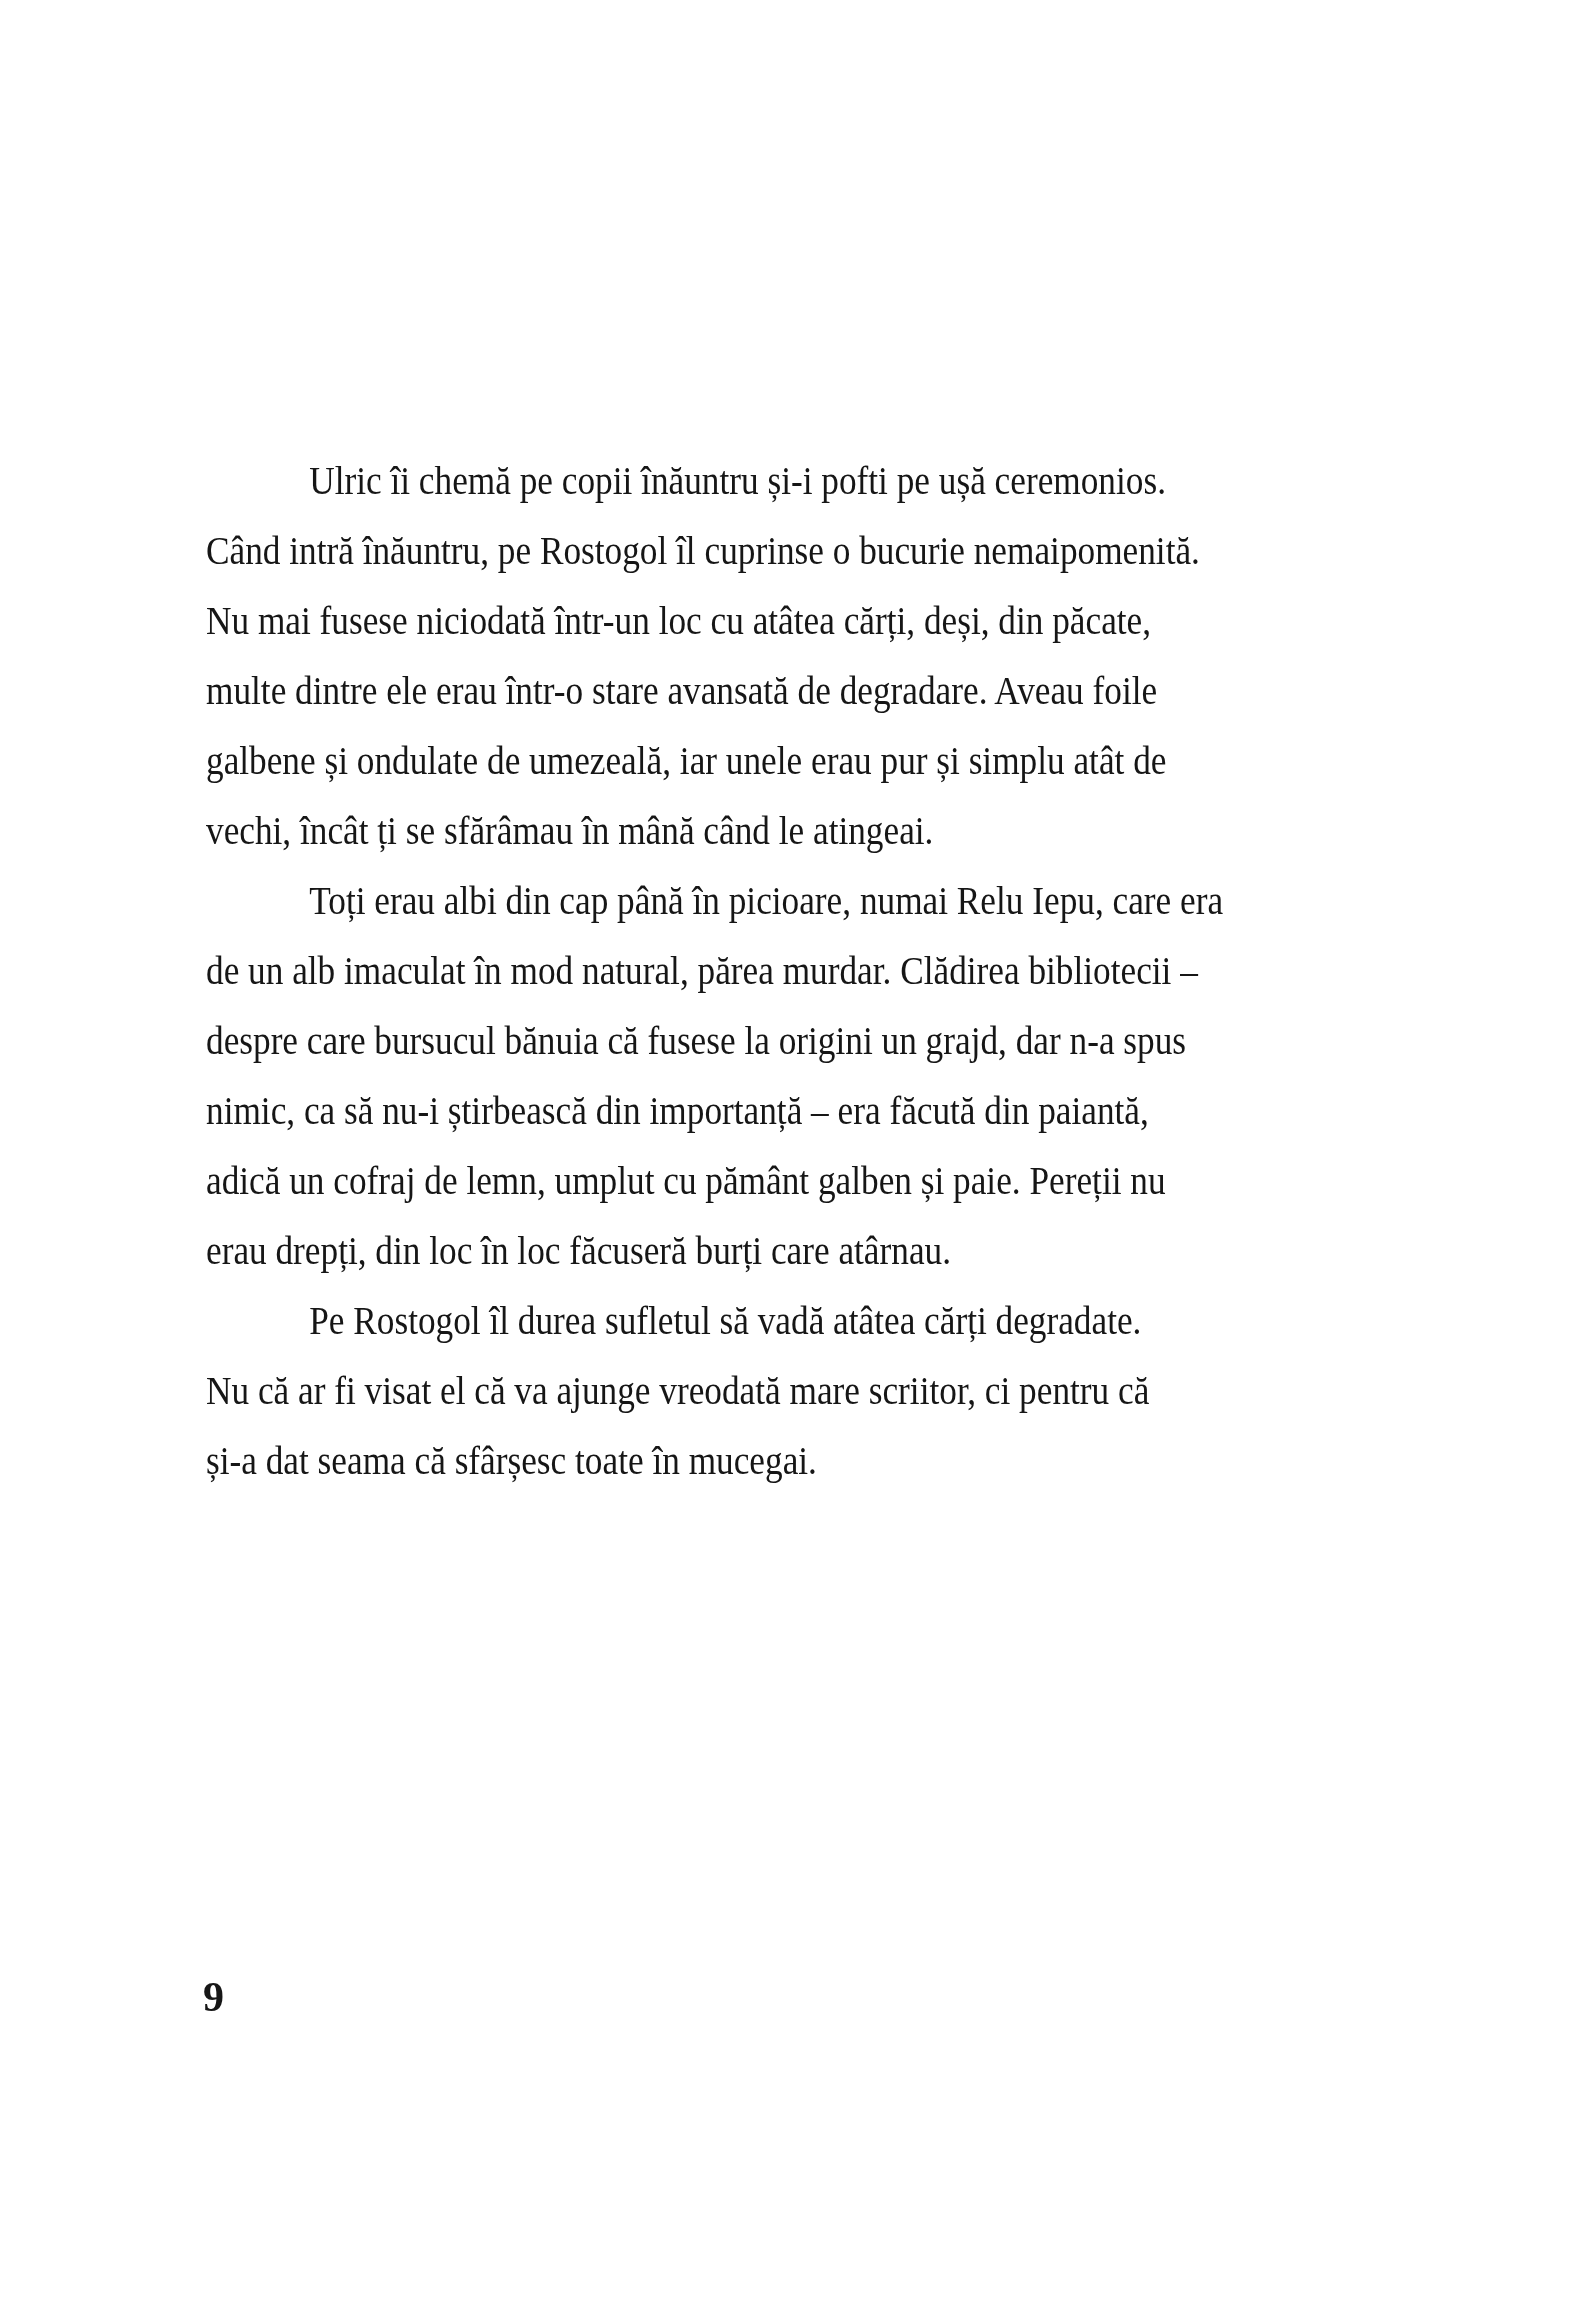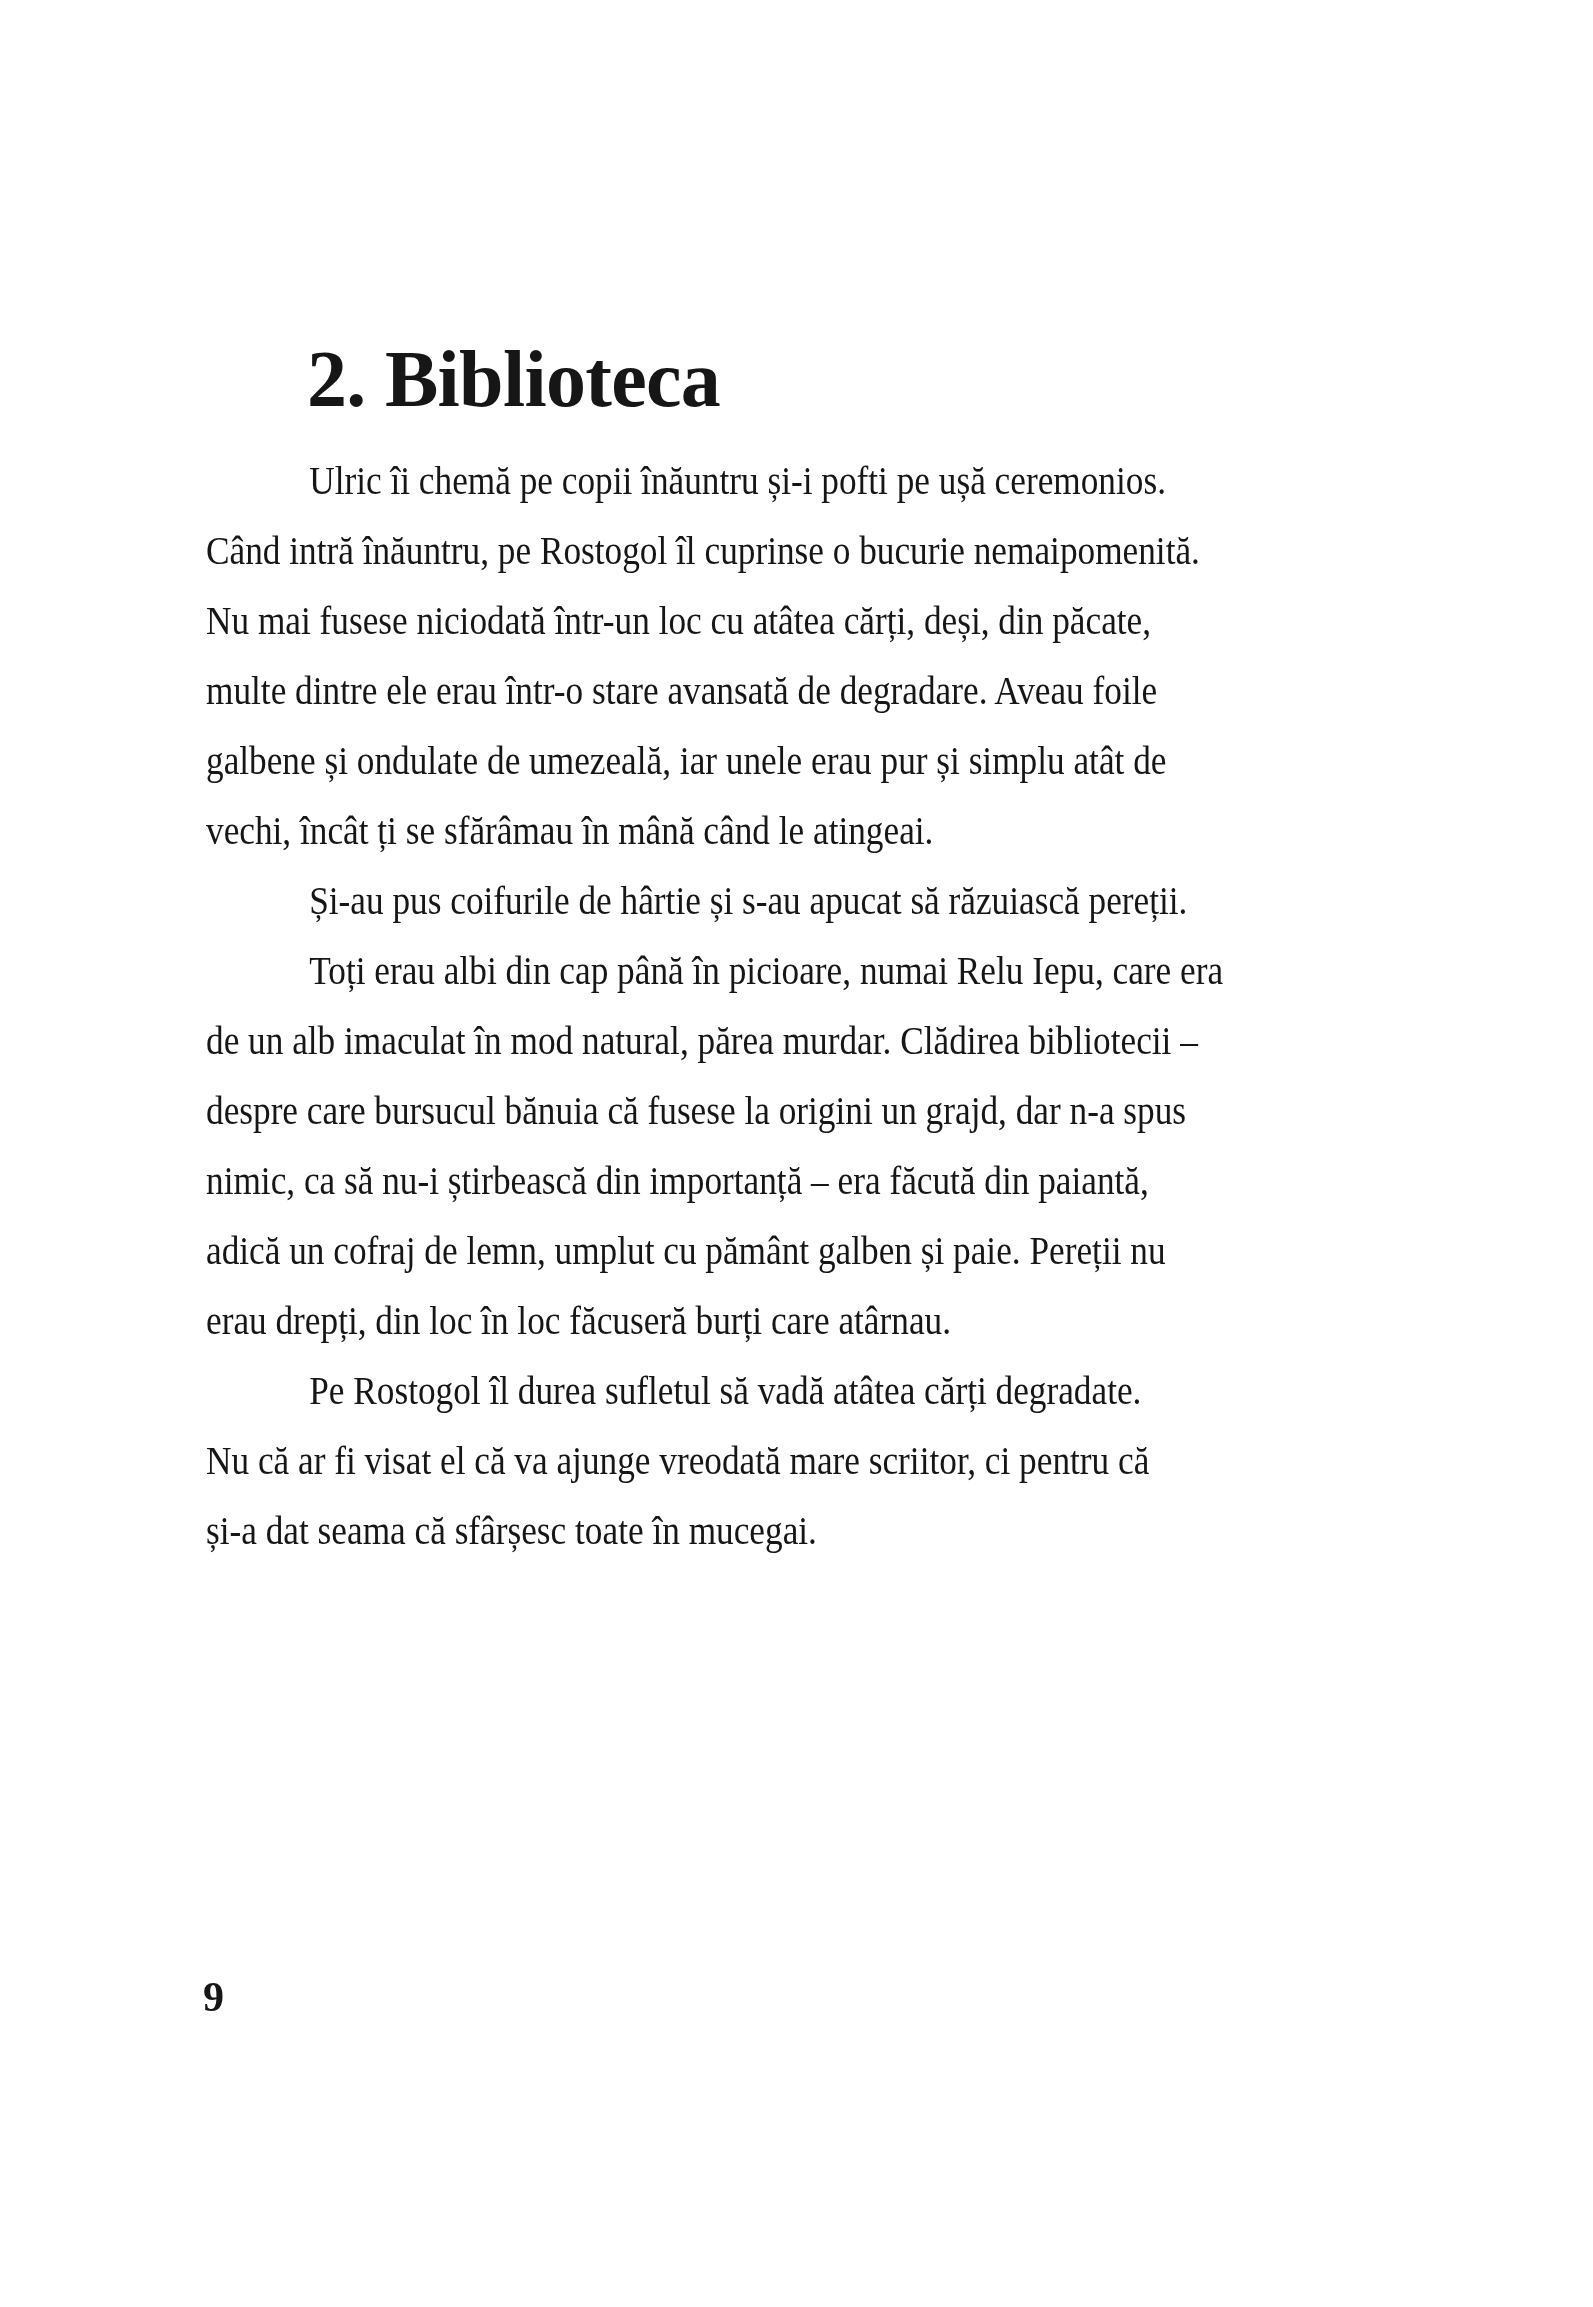--- a/index.html
+++ b/index.html
@@ -49,33 +49,29 @@
     top: 1976px;
     font-size: 42px;
     line-height: 42px;
     font-weight: bold;
   }
 </style>
 </head>
 <body>
 
 <div class="page">
-  <h1 class="chapter-title">2. Biblioteca</h1>
 
   <div class="body-text">
       <div class="paragraph">
         <div class="text-line first-line">Ulric îi chemă pe copii înăuntru și-i pofti pe ușă ceremonios.</div>
         <div class="text-line">Când intră înăuntru, pe Rostogol îl cuprinse o bucurie nemaipomenită.</div>
         <div class="text-line">Nu mai fusese niciodată într-un loc cu atâtea cărți, deși, din păcate,</div>
         <div class="text-line">multe dintre ele erau într-o stare avansată de degradare. Aveau foile</div>
         <div class="text-line">galbene și ondulate de umezeală, iar unele erau pur și simplu atât de</div>
         <div class="text-line">vechi, încât ți se sfărâmau în mână când le atingeai.</div>
-      </div>
-      <div class="paragraph">
-        <div class="text-line first-line">Și-au pus coifurile de hârtie și s-au apucat să răzuiască pereții.</div>
       </div>
       <div class="paragraph">
         <div class="text-line first-line">Toți erau albi din cap până în picioare, numai Relu Iepu, care era</div>
         <div class="text-line">de un alb imaculat în mod natural, părea murdar. Clădirea bibliotecii –</div>
         <div class="text-line">despre care bursucul bănuia că fusese la origini un grajd, dar n-a spus</div>
         <div class="text-line">nimic, ca să nu-i știrbească din importanță – era făcută din paiantă,</div>
         <div class="text-line">adică un cofraj de lemn, umplut cu pământ galben și paie. Pereții nu</div>
         <div class="text-line">erau drepți, din loc în loc făcuseră burți care atârnau.</div>
       </div>
       <div class="paragraph">

